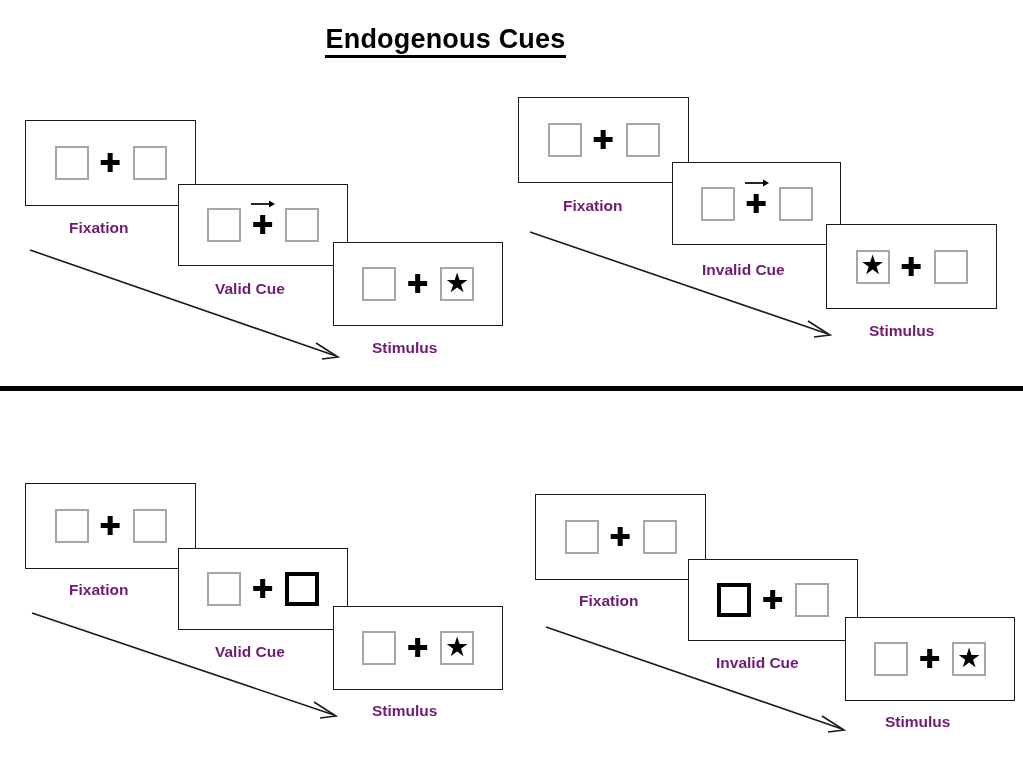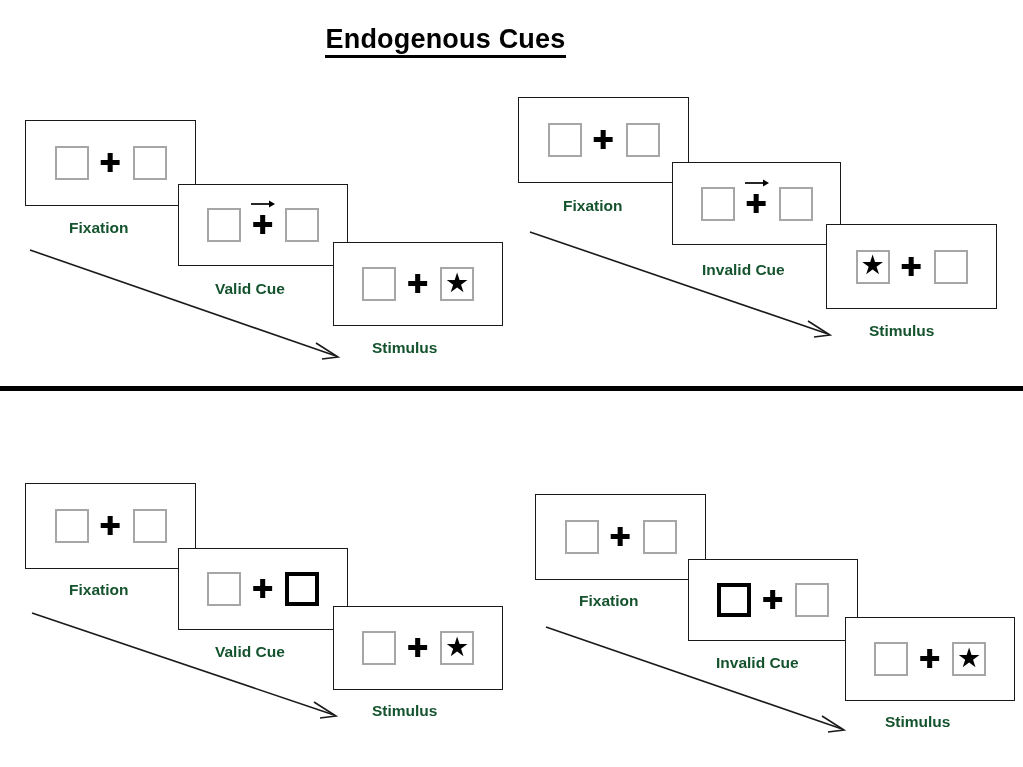--- a/index.html
+++ b/index.html
@@ -98,21 +98,21 @@
     width:26px;height:10px;
   }
 
   
   .caption{
     position:absolute;
     font-weight:bold;
     font-size:15.5px;
     line-height:1;
     white-space:nowrap;
-    color:#14532d;
+    color:#701a75;
   }
 
   
   .time-arrow{position:absolute;overflow:visible;}
 </style>
 </head>
 <body>
 
 <div class="stage">
 

